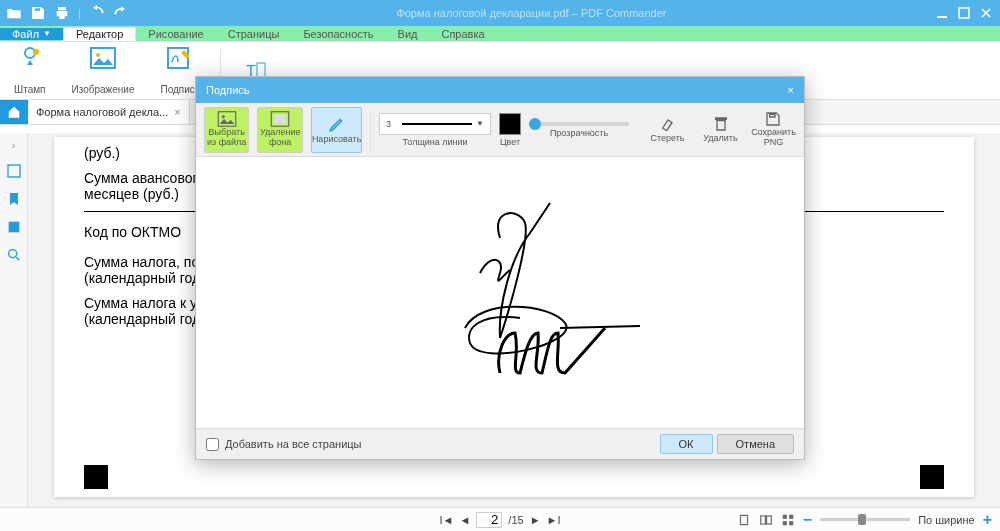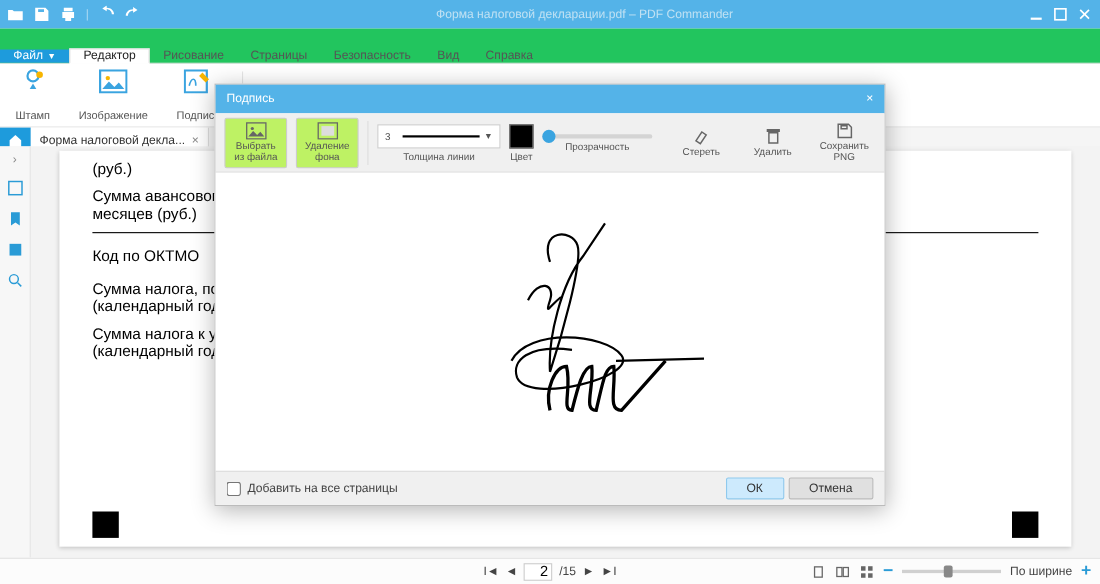--- a/index.html
+++ b/index.html
@@ -8,21 +8,21 @@
 
 .titlebar { height: 26px; background: #54b3e8; display: flex; align-items: center; padding: 0 6px; color: #fff; }
 .titlebar .tb-left { display: flex; gap: 8px; align-items: center; }
 .titlebar .tb-left span { cursor: pointer; }
 .titlebar .tb-title { flex: 1; text-align: center; color: #bfe1f3; font-size: 11px; }
 .titlebar .tb-right { display: flex; align-items: center; gap: 6px; }
 .tb-icon { width: 16px; height: 16px; display: inline-flex; align-items: center; justify-content: center; fill: #fff; }
 .tb-sep { opacity: .5; }
 
 
-.menubar { height: 32px; background: #22c55e; border-bottom: 1px solid #e1e1e1; display: flex; align-items: flex-end; }
+.menubar { height: 16px; background: #86efac; border-bottom: 1px solid #e1e1e1; display: flex; align-items: center; }
 .menubar .file { background: #1e9bdc; color: #fff; padding: 0 12px; display: flex; align-items: center; gap: 4px; }
 .menubar .mitem { padding: 0 12px; display: flex; align-items: center; color: #555; cursor: pointer; }
 .menubar .mitem.active { background: #fff; border: 1px solid #e1e1e1; border-bottom-color: #fff; color: #222; margin-bottom: -1px; }
 
 
 .ribbon { height: 58px; background: #fff; border-bottom: 1px solid #e0e0e0; display: flex; align-items: center; padding: 0 14px; gap: 26px; }
 .rib-item { display: flex; flex-direction: column; align-items: center; gap: 3px; color: #555; }
 .rib-item .ic { width: 28px; height: 24px; display: flex; align-items: center; justify-content: center; }
 .rib-label { font-size: 10px; margin-top: 11px; }
 .rib-sep { width: 1px; height: 44px; background: #e6e6e6; margin: 0 -6px; }
@@ -241,20 +241,26 @@
 из файла</span>
     </div>
     <div class="tbtn">
       <svg width="20" height="16" viewBox="0 0 26 22">
           <rect x="1" y="1" width="24" height="20" fill="none" stroke="#666" stroke-width="1.6"></rect>
           <rect x="5" y="5" width="16" height="12" fill="#ddd"></rect>
         </svg>
       <span style="white-space:pre-line;text-align:center;line-height:1.1">Удаление
 фона</span>
     </div>
+    <div class="tbtn sel">
+      <svg width="20" height="18" viewBox="0 0 24 24">
+          <path d="M3 21l3-1 12-12-2-2L4 18z" fill="none" stroke="#2a9bd6" stroke-width="2"></path>
+        </svg>
+      <span>Нарисовать</span>
+    </div>
     <div style="width:1px;height:40px;background:#ddd"></div>
     <div class="label-only">
       <div class="line-thick">
         <span style="width:12px">3</span>
         <div style="width:70px;height:2px;background:#000"></div>
         <span style="font-size:8px">▼</span>
       </div>
       <span>Толщина линии</span>
     </div>
     <div class="label-only">

